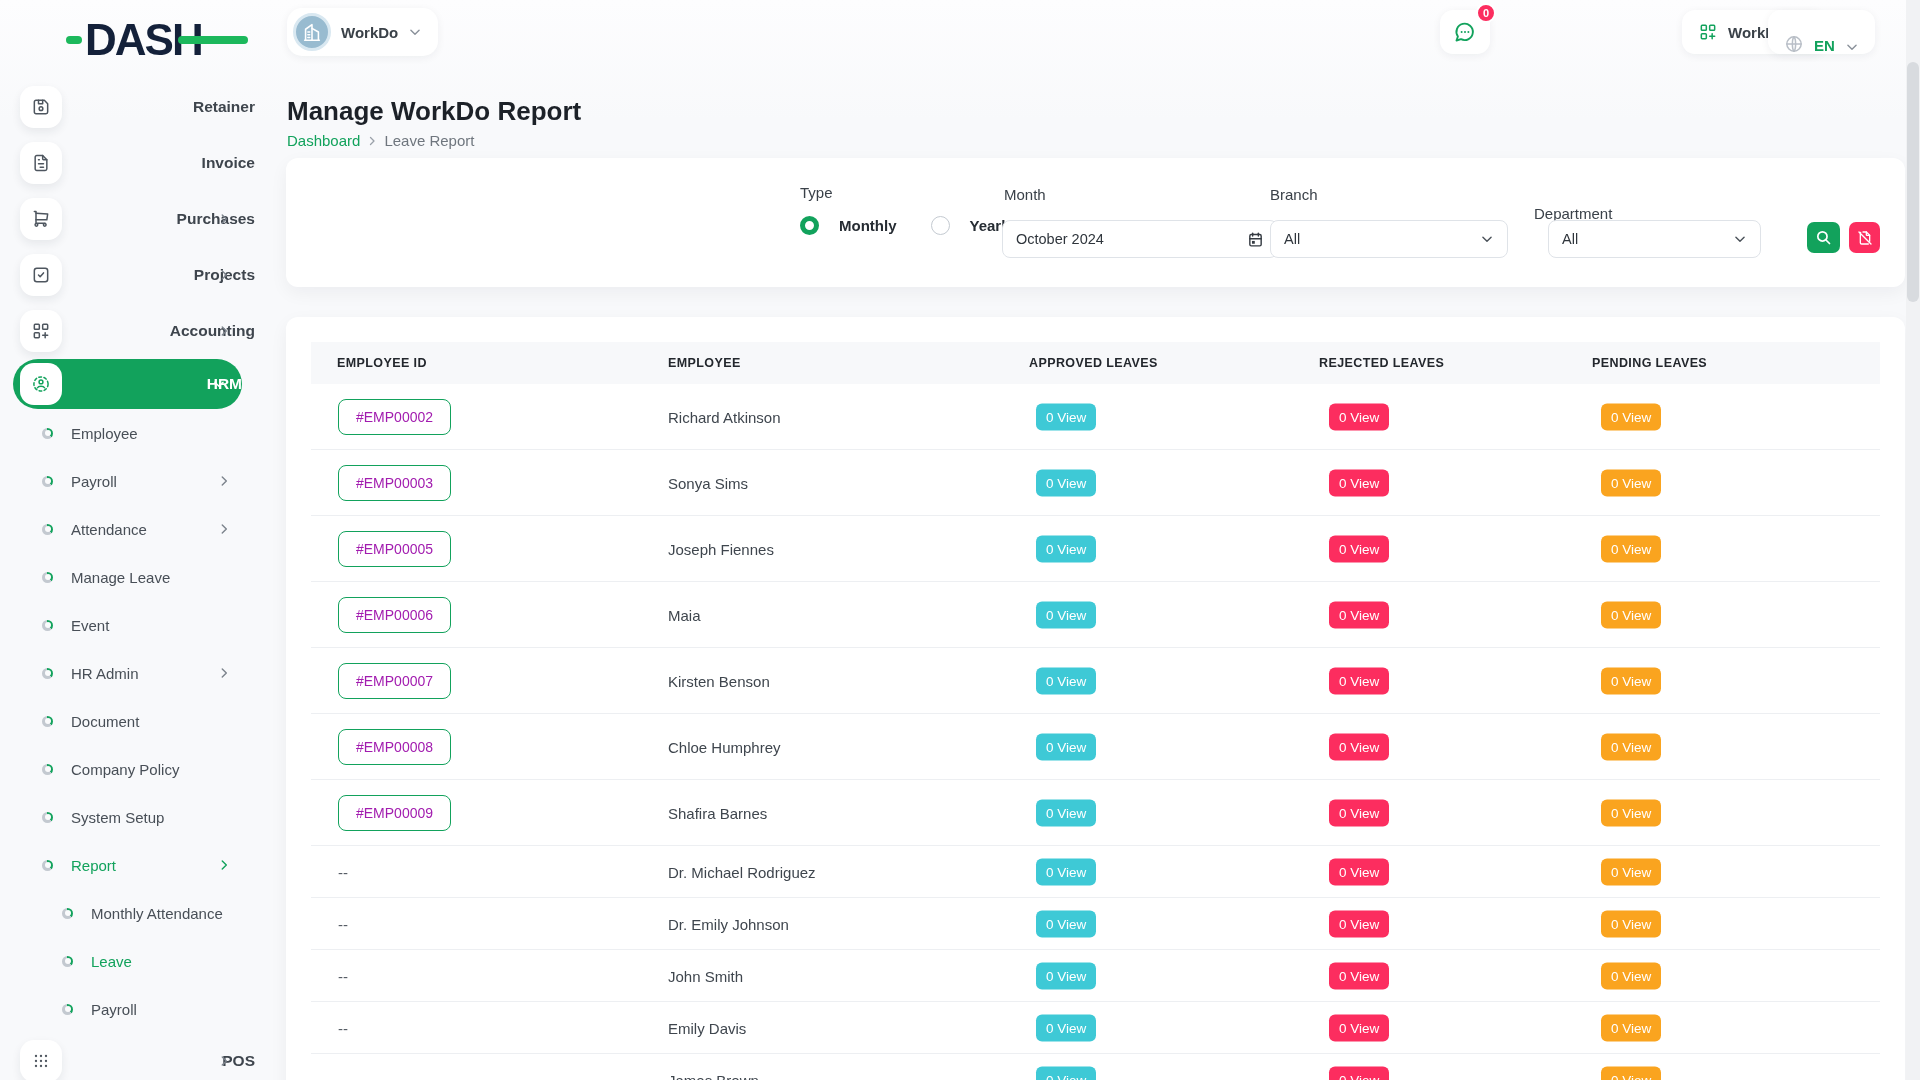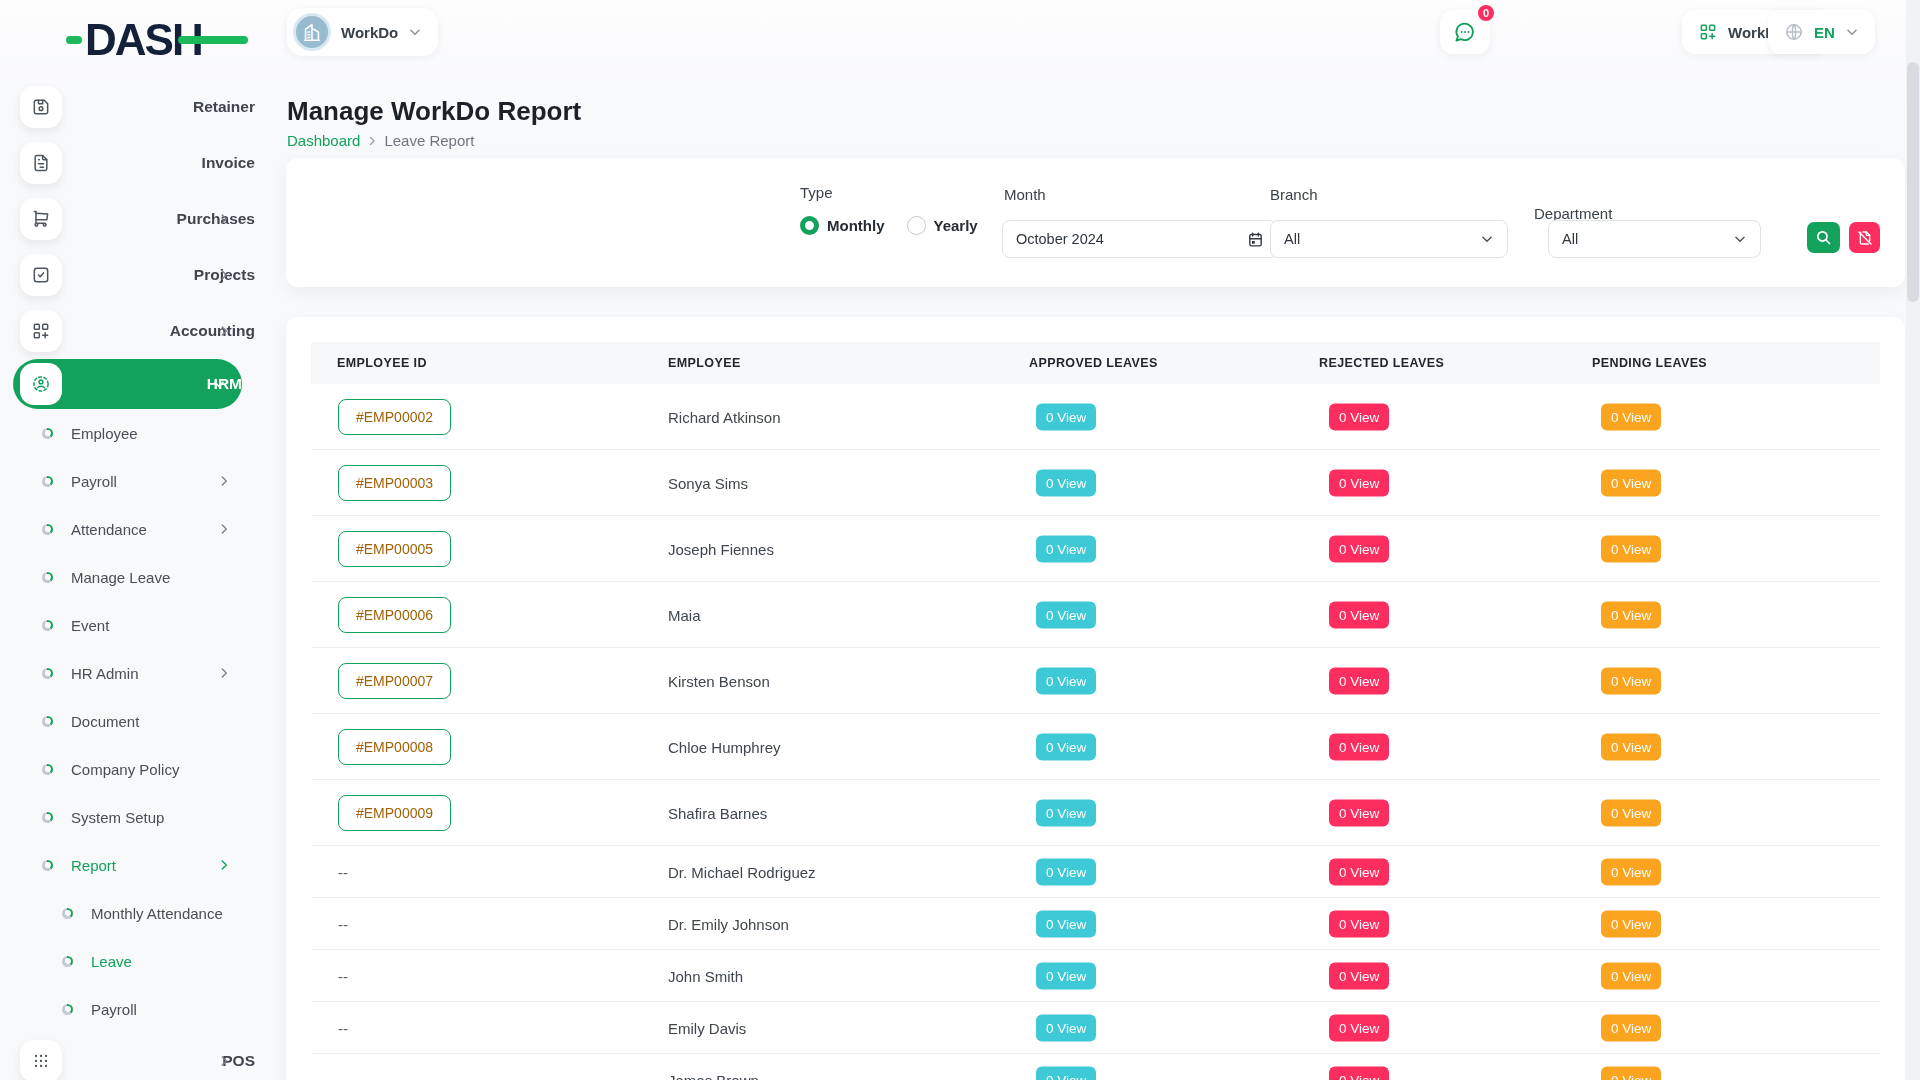--- a/index.html
+++ b/index.html
@@ -26,21 +26,21 @@
   .chev { color:#8A919A; display:flex; }
   .icon-green { color:#12A25C; display:flex; }
   .icon-gray { color:#B9BFC7; display:flex; }
 
   .chat-chip { left:1440px; top:10px; width:50px; justify-content:center; padding:0; }
   .badge-0 { position:absolute; top:-7px; right:-6px; min-width:20px; height:20px; border-radius:10px;
              background:#FC2D5F; border:2px solid #fff; color:#fff; font-size:11px; font-weight:700;
              display:flex; align-items:center; justify-content:center; padding:0 4px; }
   .cw-chip { left:1502px; top:10px; }
   .wd-chip { left:1682px; top:10px; }
-  .en-chip { left:1768px; top:10px; }
+  .en-chip { left:1768px; top:10px;align-items:flex-end; }
   .en-label { font-size:15px; font-weight:700; color:#12A25C; }
 
   
   .sidebar { position:absolute; left:0; top:79px; width:255px; }
   .nav-top { position:relative; height:56px; display:flex; align-items:center; padding-left:20px; cursor:pointer; }
   .nav-iconbox { width:42px; height:42px; border-radius:14px; background:#fff; box-shadow:0 4px 10px rgba(25,35,55,.08);
                  display:flex; align-items:center; justify-content:center; color:#4E565F; flex:0 0 42px; }
   .nav-top .nav-label { margin-left:16px; font-size:15.5px; font-weight:600; color:#3E454D; flex:1;text-align:right; }
   .nav-chev { position:absolute; right:24px; color:#7C838C; display:flex; }
   .nav-top.active { background:#12A25C; border-radius:26px; margin:0 13px 0 13px; padding-left:7px; height:50px; }
@@ -62,21 +62,21 @@
   .bc-home { color:#12A25C; cursor:pointer; }
   .bc-sep { color:#9AA1A9; display:flex; }
   .bc-cur { color:#6F767E; }
 
   
   .card { position:absolute; background:#fff; border-radius:12px; box-shadow:0 6px 18px rgba(16,24,40,.05); }
   .filter-card { left:286px; top:158px; width:1619px; height:129px; }
   .table-card { left:286px; top:317px; width:1619px; height:790px; }
 
   .f-label { position:absolute; font-size:15px; color:#3A4149; }
-  .radio-row { position:absolute; display:flex; align-items:center; gap:8px; }
+  .radio-row { position:absolute; display:flex; align-items:center; gap:20px; }
   .radio-on { width:19px; height:19px; border-radius:50%; background:#fff; border:5.5px solid #12A25C; }
   .radio-off { width:19px; height:19px; border-radius:50%; background:#fff; border:1.5px solid #C4CAD1; }
   .radio-label { font-size:15px; font-weight:700; color:#262C33; margin-right:14px; }
 
   .f-input { position:absolute; height:38px; border:1px solid #DFE3E8; border-radius:8px; background:#fff;
              display:flex; align-items:center; padding:0 13px; font-size:14.5px; color:#2F353C; cursor:pointer; }
   .f-input .grow { flex:1; }
   .cal-icon { color:#353B42; display:flex; }
   .sel-chev { color:#4A5159; display:flex; }
 
@@ -85,21 +85,21 @@
   .btn-search { background:#12A25C; }
   .btn-reset { background:#FC2D5F; }
 
   
   .thead { position:absolute; left:25px; top:25px; width:1569px; height:42px; background:#F7F8FA; }
   .th { position:absolute; top:0; height:42px; display:flex; align-items:center; font-size:12.5px; font-weight:700;
         letter-spacing:.4px; color:#23272D; text-transform:uppercase; }
   .tbody { position:absolute; left:25px; top:67px; width:1569px; }
   .trow { position:relative; border-bottom:1px solid #EDEFF2; }
   .td { position:absolute; top:50%; transform:translateY(-50%); }
-  .emp-chip { display:inline-block; border:1px solid #12A25C; color:#a16207; font-size:14px; border-radius:8px;
+  .emp-chip { display:inline-block; border:1px solid #12A25C; color:#a21caf; font-size:14px; border-radius:8px;
               padding:9px 17px; background:#fff; cursor:pointer; }
   .emp-dash { font-size:15px; color:#565D65; }
   .emp-name { font-size:15px; color:#3F464E; }
   .pill { display:inline-block; color:#fff; font-size:13.5px; border-radius:6px; padding:6px 10px; cursor:pointer; }
   .pill-approved { background:#3EC9D6; }
   .pill-rejected { background:#FC2D5F; }
   .pill-pending  { background:#FAA41F; }
 
   svg { display:block; }
 </style>

